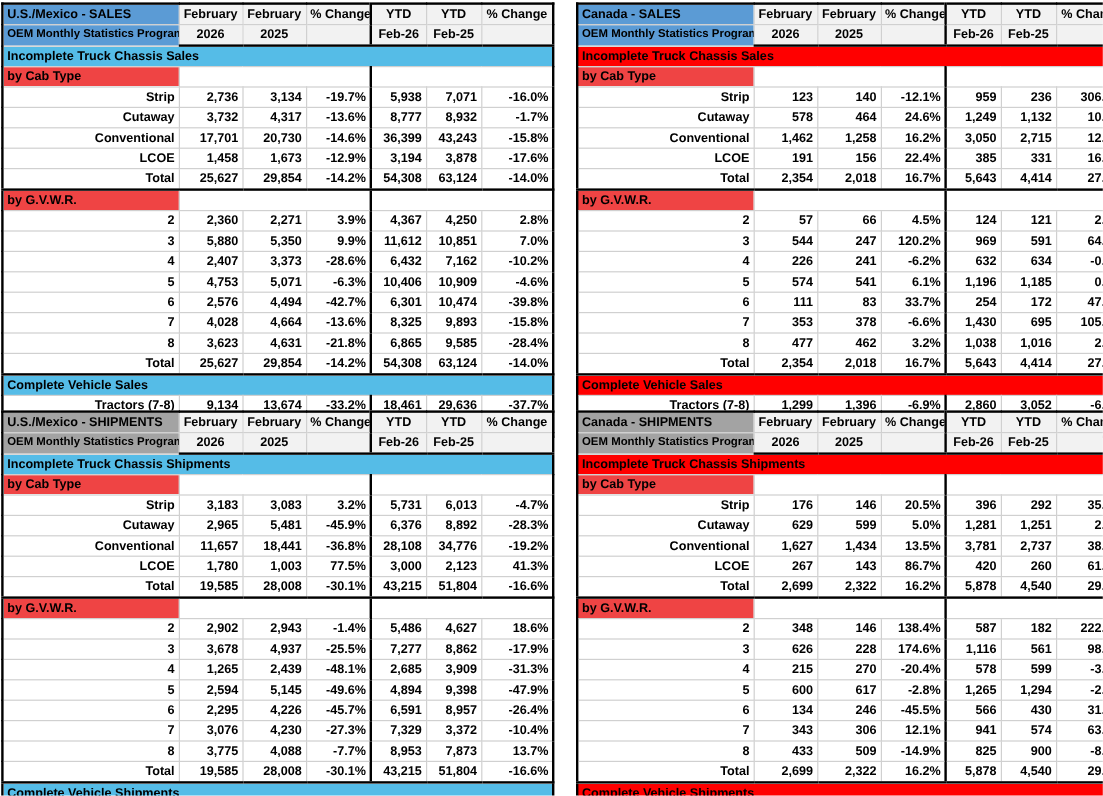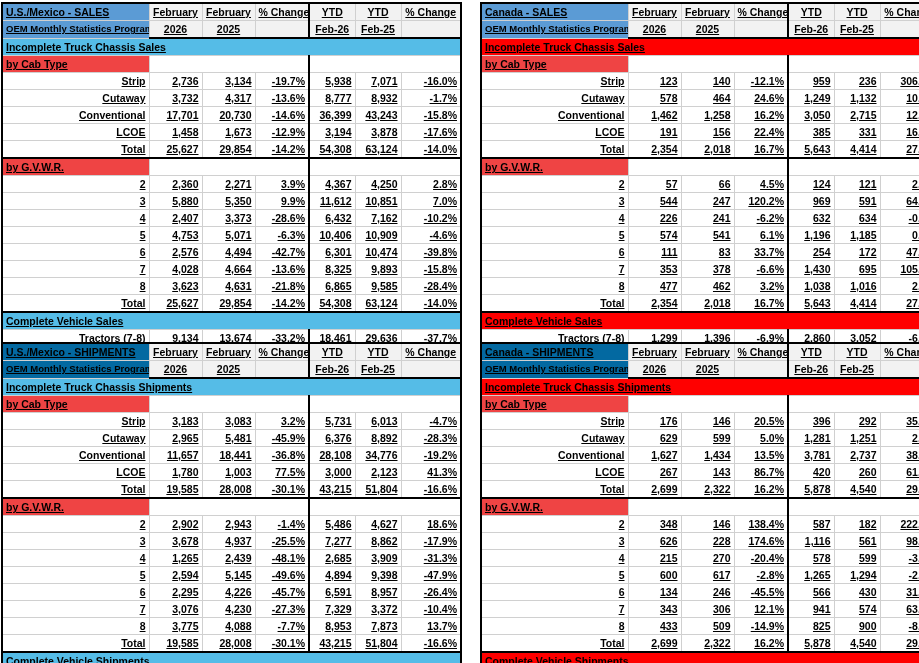--- a/index.html
+++ b/index.html
@@ -22,21 +22,20 @@
   }
   .grid {
     display: grid;
     grid-template-columns: 459px 459px;
     grid-template-rows: 340px 323px;
     width: 918px;
     height: 663px;
   }
   .cell-wrap {
     padding: 2px 15px 0 1px;
-    text-decoration: underline;
   }
   .cell-wrap.right { padding-left: 21px; padding-right: 0px; }
 
   table.rep {
     border-collapse: collapse;
     table-layout: fixed;
     border: 2px solid #000;
     background: #fff;
   }
   table.rep td, table.rep th {
@@ -63,21 +62,21 @@
     border-right: 2px solid #000;
     padding: 1px 4px 1px 5px;
     height: 18px;
     font-size: 11.5px;
     font-weight: bold;
     text-align: left;
     color: #000;
   }
   td.title-cell.sub { font-size: 9.5px; }
   .t-blue  { background: #5B9BD5; }
-  .t-orange{ background: #0369a1; }
+  .t-orange{ background: #a3a3a3; }
 
   th.hdr {
     background: #f2f2f2;
     border: 1px solid #a6a6a6;
     border-top: 2px solid #000;
     font-size: 10.5px;
     height: 18px;
   }
   th.hdr.l2 { border-top: 1px solid #e2e2e2; border-bottom: 2px solid #000; }
   th.hdr.gapL { border-left: 2px solid #000; }

